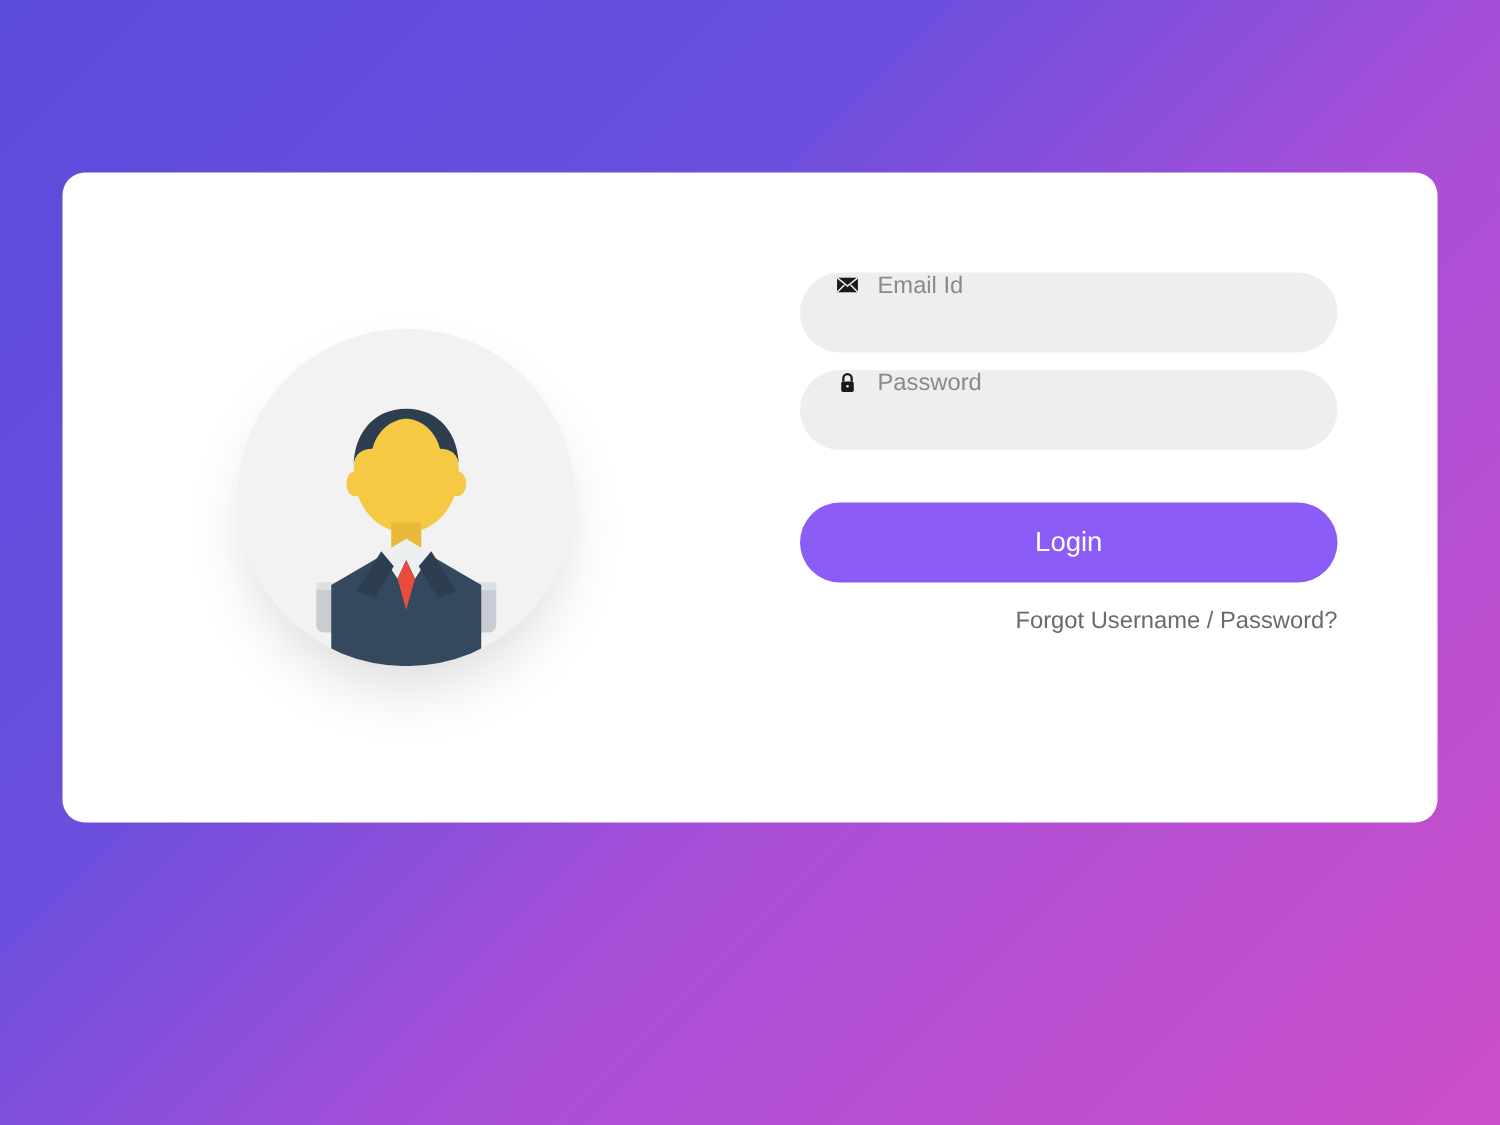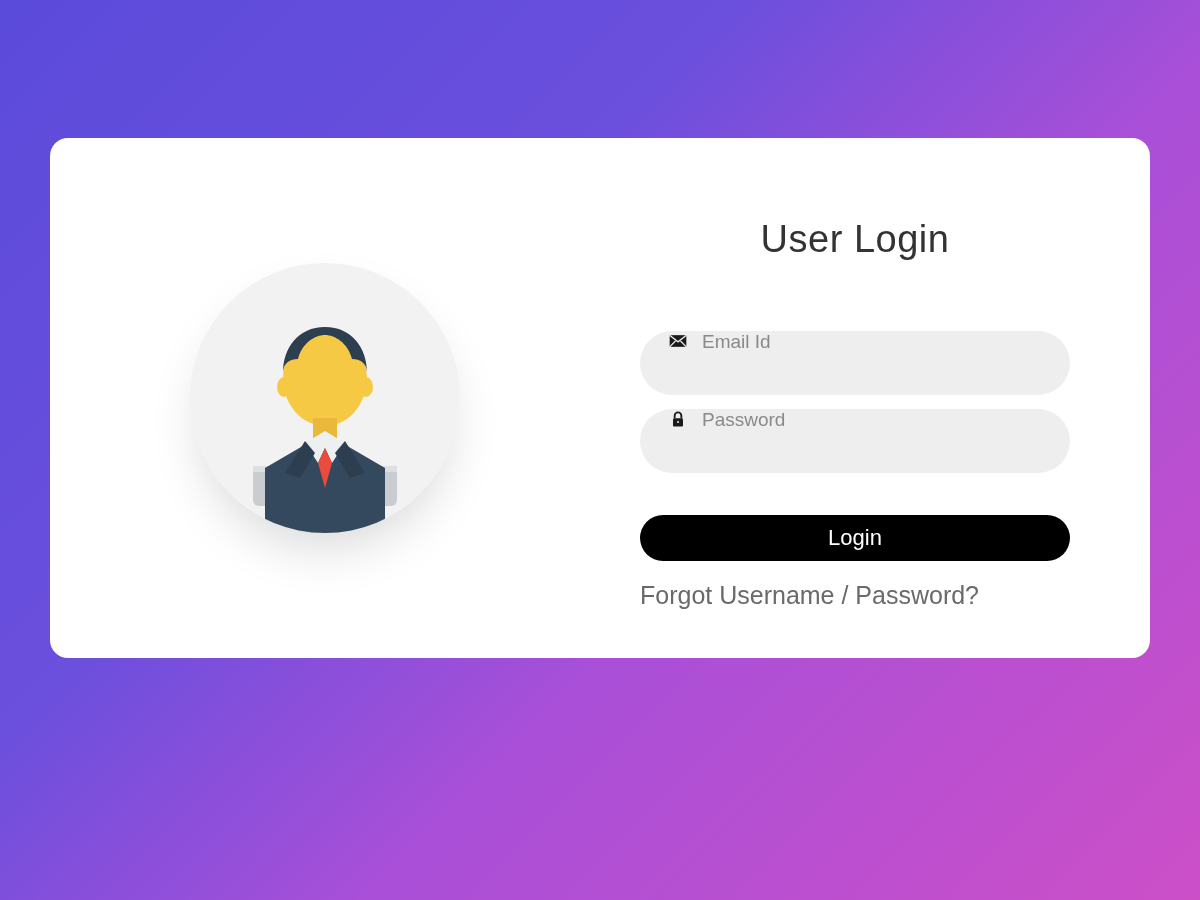--- a/index.html
+++ b/index.html
@@ -77,37 +77,37 @@
     font-size: 19px;
     color: #333;
     outline: none;
     font-family: inherit;
   }
   .input-field::placeholder {
     color: #8A8A8A;
   }
   .login-btn {
     width: 100%;
-    height: 46px;
+    height: 64px;
     border-radius: 35px;
-    background: #000000;
+    background: #8b5cf6;
     border: none;
     color: #fff;
     font-size: 22px;
     font-weight: 400;
     cursor: pointer;
     margin-top: 28px;
     margin-bottom: 20px;
     font-family: inherit;
   }
   .forgot-link {
     display: block;
-    text-align: left;
+    text-align: right;
     color: #6A6A6A;
-    font-size: 25px;
+    font-size: 19px;
     text-decoration: none;
     cursor: pointer;
   }
 </style>
 </head>
 <body>
 
 <div class="card">
   <div class="left">
     <div class="avatar-circle">
@@ -132,21 +132,20 @@
 
         <path d="M135 185 L128 200 L135 225 L142 200 Z" fill="#E74C3C"></path>
 
         <path d="M115 178 L95 210 L110 215 L125 190 Z" fill="#2D3E50"></path>
         <path d="M155 178 L175 210 L160 215 L145 190 Z" fill="#2D3E50"></path>
       </svg>
     </div>
   </div>
 
   <div class="right">
-    <h1 class="title">User Login</h1>
 
     <div class="input-group">
       <svg class="input-icon" viewBox="0 0 24 24">
         <rect x="2" y="5" width="20" height="14" fill="#1A1A1A"></rect>
         <path d="M2 5 L12 13 L22 5" stroke="#EEEEEE" stroke-width="1.5" fill="none"></path>
         <path d="M2 19 L9 12 M22 19 L15 12" stroke="#EEEEEE" stroke-width="1.5"></path>
       </svg>
       <input type="text" class="input-field" placeholder="Email Id" style="">
     </div>
 

